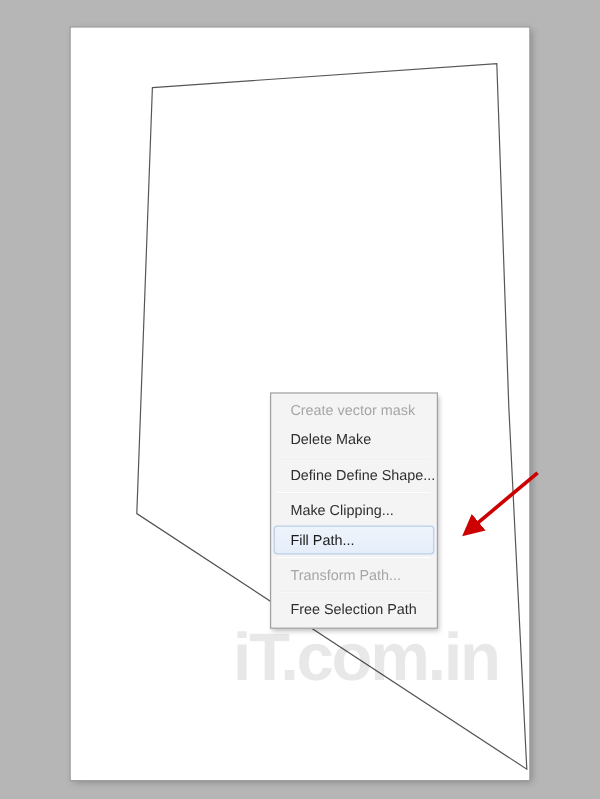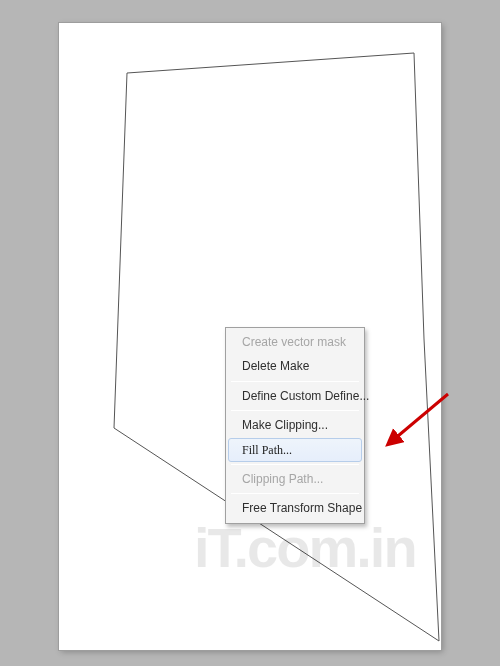--- a/index.html
+++ b/index.html
@@ -62,21 +62,20 @@
     margin: 2px 3px;
     background: #d6d6d6;
     border-bottom: 1px solid #ffffff;
   }
   .menu-item.highlight {
     background: linear-gradient(#eef4fb, #e6eefb);
     border: 1px solid #b6cdea;
     border-radius: 3px;
     padding: 4px 11px 4px 13px;
     color: #1a1a1a;
-    font-family: Liberation Serif, serif;
   }
   .arrow-svg {
     position: absolute;
     left: 380px; top: 386px;
     width: 80px; height: 70px;
     pointer-events: none;
   }
 </style>
 </head>
 <body>
@@ -87,28 +86,28 @@
     <svg class="path-svg" viewBox="0 0 382 627">
       <polygon id="poly" fill="none" stroke="#555" stroke-width="1" points="68,50 355,30 365,316 380,618 55,405"></polygon>
     </svg>
     <div class="watermark">iT.com.in</div>
   </div>
 
   <div class="context-menu" id="ctx-menu">
       <div class="menu-item disabled">Create vector mask</div>
       <div class="menu-item">Delete Make</div>
       <div class="menu-sep"></div>
-      <div class="menu-item">Define Custom Define...</div>
+      <div class="menu-item">Define Define Shape...</div>
       <div class="menu-sep"></div>
       <div class="menu-item">Make Clipping...</div>
       <div class="menu-item highlight">Fill Path...</div>
       <div class="menu-sep"></div>
-      <div class="menu-item disabled">Clipping Path...</div>
+      <div class="menu-item disabled">Transform Path...</div>
       <div class="menu-sep"></div>
-      <div class="menu-item">Free Transform Shape</div>
+      <div class="menu-item">Free Selection Path</div>
     </div>
 
   <svg class="arrow-svg" viewBox="0 0 80 70">
     <defs>
       <marker id="ahead" markerWidth="8" markerHeight="8" refX="3" refY="3" orient="auto">
         <path d="M0,0 L6,3 L0,6 Z" fill="#cc0000"></path>
       </marker>
     </defs>
     <line x1="68" y1="8" x2="12" y2="55" stroke="#cc0000" stroke-width="3" marker-end="url(#ahead)"></line>
   </svg>

